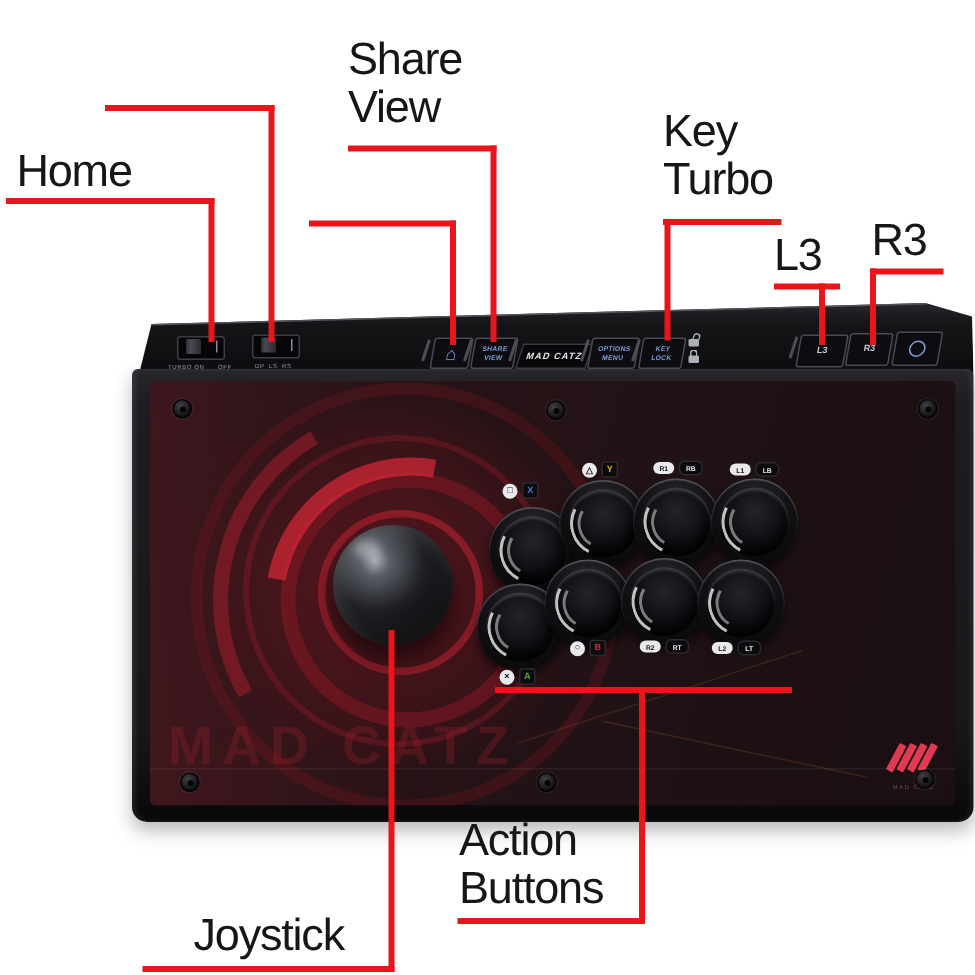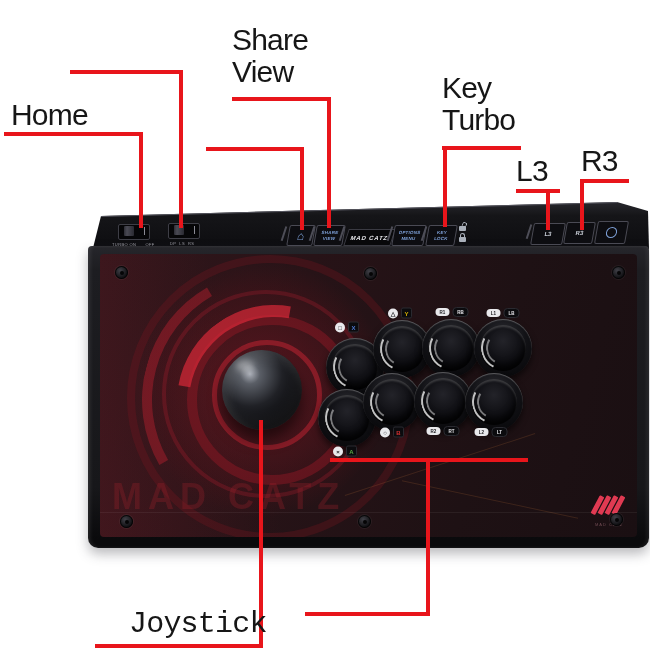--- a/index.html
+++ b/index.html
@@ -267,15 +267,17 @@
   <div class="rl" style="left:426px;top:458px;width:4px;height:158px;"></div>
   <div class="rl" style="left:305px;top:612px;width:125px;height:4px;"></div>
 
   <div class="callout" style="left:232px;top:24px;">Share
 View</div>
   <div class="callout" style="left:11px;top:99px;">Home</div>
   <div class="callout" style="left:442px;top:72px;">Key
 Turbo</div>
   <div class="callout" style="left:516px;top:155px;">L3</div>
   <div class="callout" style="left:581px;top:145px;">R3</div>
-  <div class="callout" style="left:129px;top:608px;font-family:Liberation Mono, monospace;">Joystick</div>
+  <div class="callout" style="left:129px;top:608px;">Joystick</div>
+  <div class="callout" style="left:306px;top:545px;">Action
+Buttons</div>
 
 </div>
 
 </body></html>

